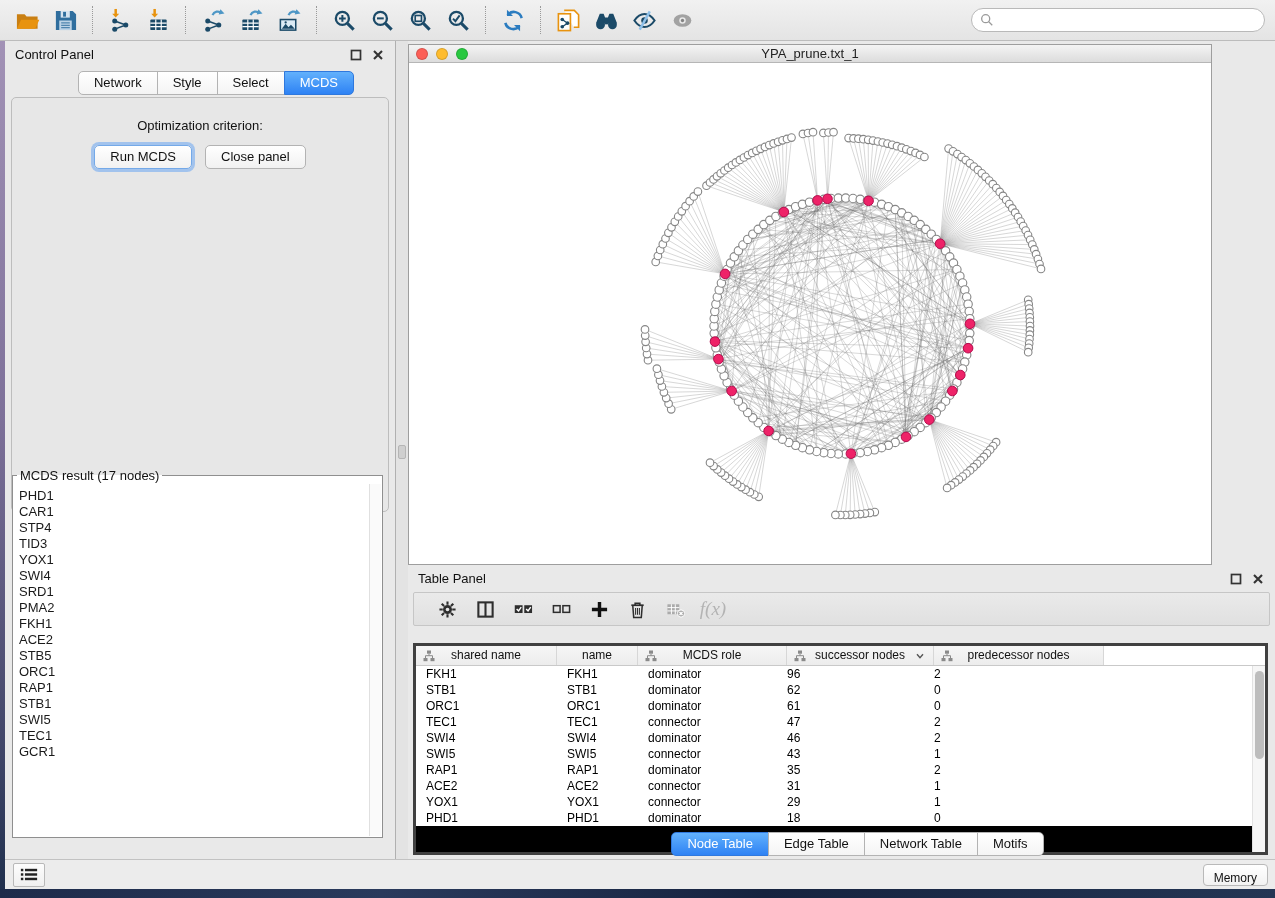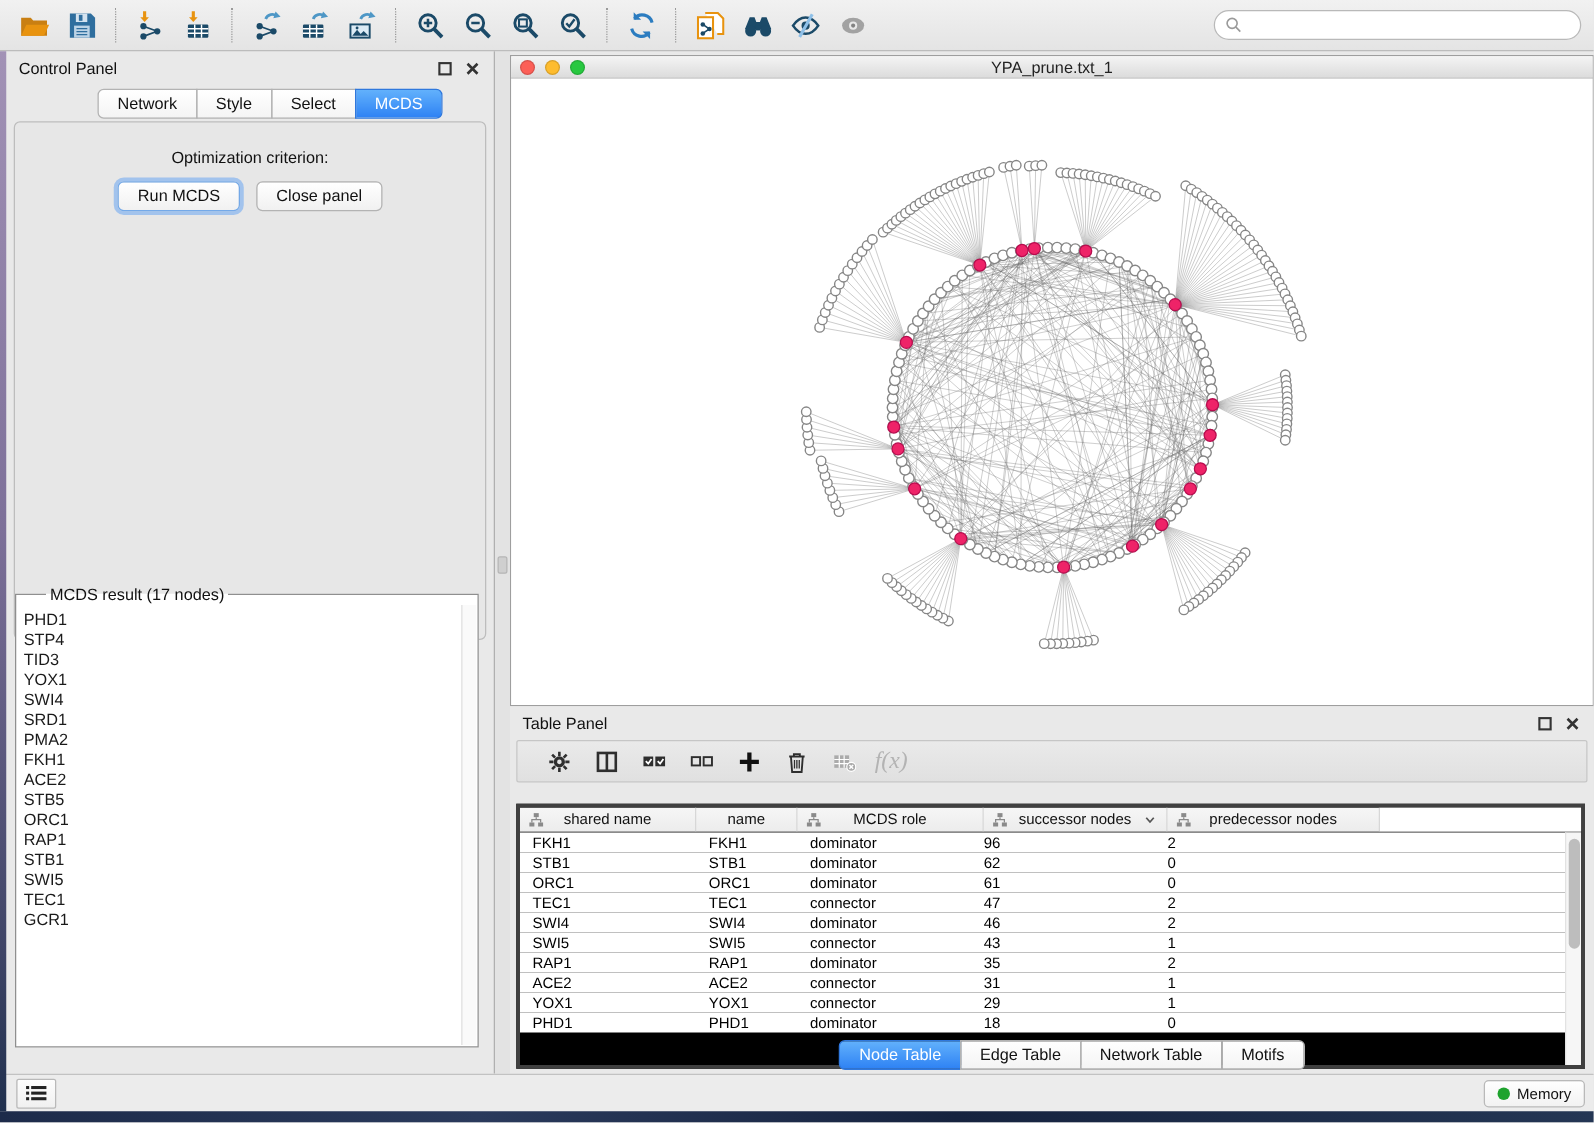--- a/index.html
+++ b/index.html
@@ -41,32 +41,32 @@
   .opt-label { text-align:center; margin-top:20px; font-size:13px; color:#111; }
   .dropdown { position:relative; margin:12px auto 0; width:312px; height:23px; background:#fff; border:1px solid #adadad; border-radius:4px; cursor:pointer; display:flex; align-items:center; }
   .dropdown .dd-text { padding-left:10px; font-size:13px; color:#111; white-space:nowrap; }
   .dd-step { position:absolute; right:0; top:0; width:21px; height:21px; border-radius:0 3px 3px 0; background:linear-gradient(#6cb1fd,#2d7cf4); display:flex; align-items:center; justify-content:center; }
   .dd-step svg { width:10px; height:15px; }
   .cp-buttons { display:flex; justify-content:center; gap:13px; margin-top:12px; }
   .btn { font-size:13px; padding:3px 15px 4px; border:1px solid #b3b3b3; border-radius:5px; background:linear-gradient(#ffffff,#f1f1f1); cursor:pointer; color:#111; font-family:inherit; }
   .btn.focused { border-color:#74a9e8; box-shadow:0 0 0 3px rgba(106,166,242,.55); }
 
   .mcds-fieldset { position:absolute; left:7px; right:12px; top:427px; height:370px; border:1px solid #8f8f8f; background:#fff; padding:0; }
-  .mcds-fieldset legend { font-size:13px; color:#111; margin-left:24px; padding:0 3px; }
+  .mcds-fieldset legend { font-size:13px; color:#111; margin-left:4px; padding:0 3px; }
   .mcds-list { position:absolute; left:2px; top:2px; right:14px; bottom:2px; overflow:hidden; font-size:13px; line-height:16px; padding:3px 0 0 4px; }
   .mcds-list .row-item { cursor:default; }
   .mcds-scroll { position:absolute; right:1px; top:1px; width:12px; bottom:1px; background:#fafafa; border-left:1px solid #e0e0e0; }
 
   
   .v-splitter { position:absolute; left:396px; top:41px; width:12px; height:818px; background:#e3e3e3; cursor:col-resize; z-index:3; }
   .v-splitter .grip { position:absolute; left:2px; top:404px; width:8px; height:14px; background:#cfcfcf; border:1px solid #b5b5b5; border-radius:2px; }
 
   
   .right-col { position:absolute; left:408px; top:41px; width:867px; height:818px; background:#e9e9e9; }
-  .net-window { position:absolute; left:0; top:3px; width:867px; height:521px; border:1px solid #9e9e9e; background:#fff; }
+  .net-window { position:absolute; left:0; top:3px; width:804px; height:521px; border:1px solid #9e9e9e; background:#fff; }
   .net-titlebar { height:18px; background:linear-gradient(#f4f4f4,#dcdcdc); border-bottom:1px solid #b6b6b6; display:flex; align-items:center; position:relative; }
   .traffic { display:flex; gap:8px; margin-left:7px; }
   .tl { width:12px; height:12px; border-radius:50%; border:1px solid rgba(0,0,0,.15); cursor:pointer; }
   .net-title { position:absolute; left:0; right:0; text-align:center; font-size:13px; color:#222; }
   .net-canvas { position:absolute; left:0; top:18px; right:0; bottom:0; background:#fff; }
 
   
   .table-panel { position:absolute; left:0; top:524px; width:867px; height:294px; background:#e9e9e9; }
   .tp-toolbar { position:absolute; left:5px; right:5px; top:27px; height:34px; background:linear-gradient(#eaeaea,#e0e0e0); border:1px solid #c6c6c6; border-radius:2px; display:flex; align-items:center; padding-left:18px; gap:8px; }
   .tp-btn { width:30px; height:30px; border:none; background:transparent; display:flex; align-items:center; justify-content:center; cursor:pointer; }
@@ -86,21 +86,21 @@
   .td.num { text-align:left; padding-right:13px; padding-left:0; }
   .dt-scroll { position:absolute; right:0px; top:20px; width:13px; bottom:0; background:#f6f6f6; border-left:1px solid #e2e2e2; }
   .dt-thumb { position:absolute; left:2px; top:5px; width:9px; height:88px; background:#bdbdbd; border-radius:5px; cursor:pointer; }
 
   .tp-tabs { position:absolute; left:0; right:0; top:267px; display:flex; justify-content:center; }
 
   
   .status-bar { position:absolute; left:0px; bottom:9px; width:100%; height:30px; background:#ececec; border-top:1px solid #c2c2c2; display:flex; align-items:center; padding:0 7px; z-index:4; }
   .list-btn { width:32px; height:24px; border:1px solid #b9b9b9; background:linear-gradient(#fdfdfd,#f0f0f0); border-radius:2px; display:flex; align-items:center; justify-content:center; cursor:pointer; margin-left:6px; }
   .list-btn svg { width:18px; height:13px; }
-  .memory-btn { margin-left:auto; height:22px; border:1px solid #b9b9b9; background:linear-gradient(#ffffff,#f2f2f2); border-radius:4px; display:flex; align-items:center; gap:6px; padding:0 10px; font-size:12px; cursor:pointer; color:#111; }
+  .memory-btn { margin-left:auto; height:22px; border:1px solid #b9b9b9; background:linear-gradient(#ffffff,#f2f2f2); border-radius:4px; display:flex; align-items:center; gap:6px; padding:0 10px; font-size:12px; cursor:pointer; color:#111;flex-direction:column; }
   .mem-dot { width:10px; height:10px; border-radius:50%; }
 </style>
 </head>
 <body>
 
 <div class="toolbar">
   <div id="toolbar-groups" style="display:flex;align-items:center;height:100%;">
       <div class="tb-group">
         <button class="tb-btn" title="Open Session">
           <span>
@@ -331,20 +331,21 @@
     <div class="cp-buttons">
       <button class="btn focused">Run MCDS</button>
       <button class="btn">Close panel</button>
     </div>
   </div>
 
   <fieldset class="mcds-fieldset">
     <legend>MCDS result (17 nodes)</legend>
     <div class="mcds-list" id="mcds-list">
         <div class="row-item">PHD1</div>
+        <div class="row-item">CAR1</div>
         <div class="row-item">STP4</div>
         <div class="row-item">TID3</div>
         <div class="row-item">YOX1</div>
         <div class="row-item">SWI4</div>
         <div class="row-item">SRD1</div>
         <div class="row-item">PMA2</div>
         <div class="row-item">FKH1</div>
         <div class="row-item">ACE2</div>
         <div class="row-item">STB5</div>
         <div class="row-item">ORC1</div>

